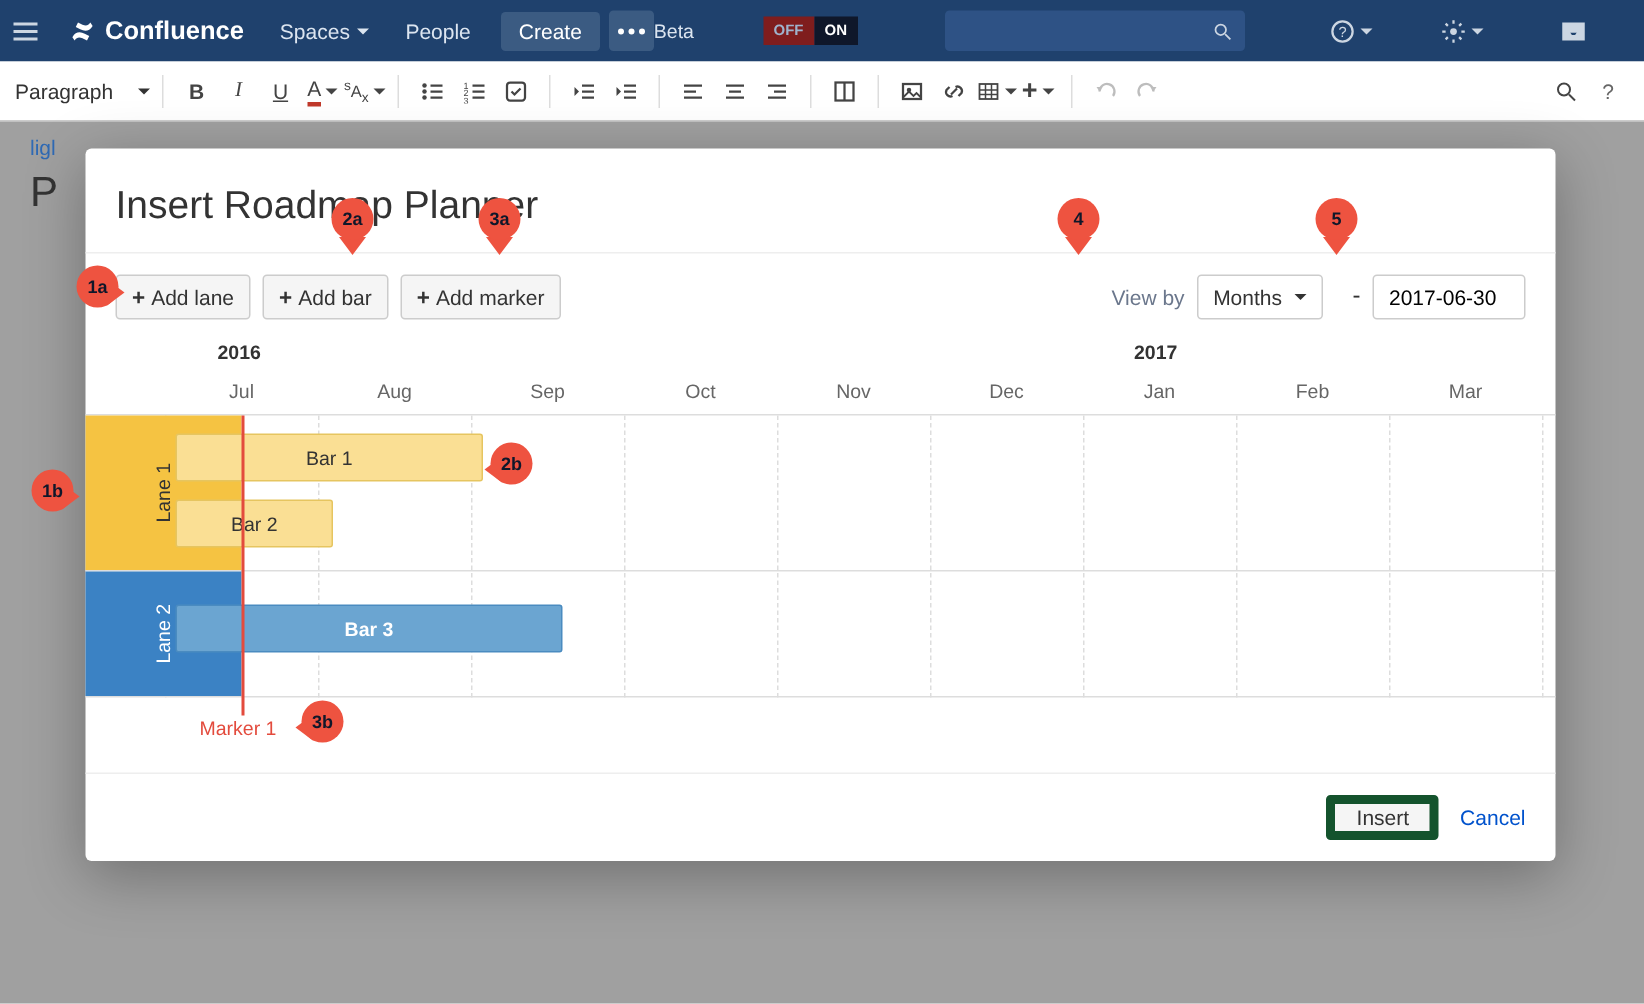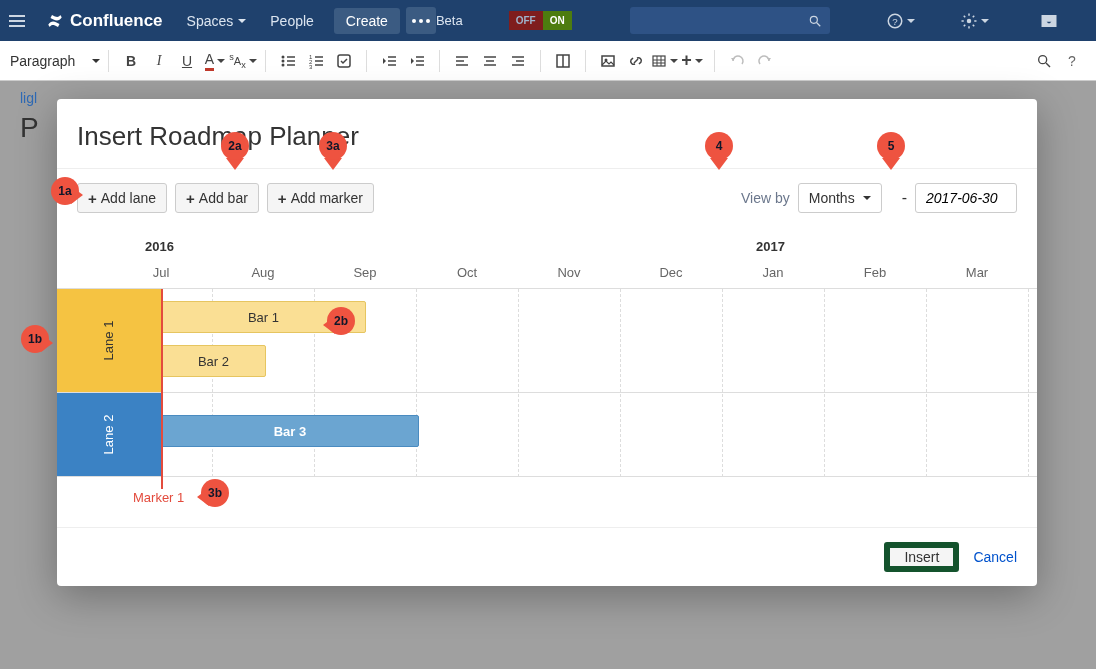--- a/index.html
+++ b/index.html
@@ -20,21 +20,21 @@
   .nav-link .caret-down { margin-left:5px; }
   .caret-down { width:0;height:0;border-left:4px solid transparent;border-right:4px solid transparent;border-top:4px solid currentColor; display:inline-block;}
   .create-btn { background:#3b5b82; color:#fff; padding:5px 12px; border-radius:3px; margin-left:8px; font-size:14px;}
   .dots-btn { background:#3b5b82; color:#fff; width:30px; height:27px; border-radius:3px; margin-left:6px; display:flex; align-items:center; justify-content:center;}
   .dots-btn span { width:4px;height:4px;background:#fff;border-radius:50%;margin:0 1.5px;}
   .hdr-right { margin-left:auto; display:flex; align-items:center; height:100%; padding-right:12px;gap:40px;}
   .beta-lbl { font-size:13px; margin-right:6px; color:#dce5f0;}
   .toggle { display:flex; font-size:10px; font-weight:bold; margin-right:18px;}
   .toggle div { padding:4px 7px;}
   .toggle .off { background:#7f1d1d; color:#9fb3cc;}
-  .toggle .on { background:#4d7c0f; color:#fff;}
+  .toggle .on { background:#0f172a; color:#fff;}
   .search-box { background:#2e5285; width:200px; height:27px; border-radius:3px; display:flex; align-items:center; justify-content:flex-end; padding-right:8px; margin-right:14px;}
   .hdr-icon { width:30px; height:41px; display:flex; align-items:center; justify-content:center; color:#ccd6e2; margin:0 2px;}
   .avatar { width:28px;height:28px;background:#fff;border-radius:3px;display:flex;align-items:center;justify-content:center; margin-left:6px;}
 
   
   .editor-toolbar { background:#fff; border-bottom:1px solid #ccc; height:40px; display:flex; align-items:center; padding:0 10px; color:#333;}
   .tb-sep { width:1px; height:22px; background:#ddd; margin:0 8px;}
   .para-select { border:none; font-size:14px; color:#333; display:flex; align-items:center; width:90px; justify-content:space-between;}
   .tb-btn { width:28px; height:28px; display:flex; align-items:center; justify-content:center; color:#444; font-size:14px;}
   .tb-btn.faded { opacity:0.35;}
@@ -54,27 +54,27 @@
   .m-btn .plus { font-weight:bold; margin-right:4px; font-size:15px; line-height:1;}
   .m-spacer { flex:1;}
   .view-lbl { color:#6b778c; font-size:14px; margin-right:8px;}
   .m-select, .m-input { border:1px solid #ccc; border-radius:3px; padding:6px 10px; font-size:14px; background:#fff;}
   .m-select { display:flex; align-items:center; margin-right:12px;}
   .m-select .caret-down { margin-left:8px; color:#333;}
   .date-sep { margin:0 8px; color:#333;}
   
   
   .timeline-wrap { padding:0 0 50px 0; position:relative; }
-  .year-row { height:26px; position:relative; margin-top:12px;}
+  .year-row { height:26px; position:relative; margin-top:0;}
   .year-row span { position:absolute; font-size:13px; font-weight:bold; color:#333;}
   .month-row { height:24px; position:relative; border-bottom:1px solid #ddd;}
   .month-row span { position:absolute; font-size:13px; color:#666; transform:translateX(-50%); }
   .lanes-area { position:relative; }
   .grid-col { position:absolute; top:0; bottom:0; border-left:1px dashed #ddd;}
-  .lane-row { display:flex; border-bottom:1px solid #ddd; position:relative;gap:44px;}
+  .lane-row { display:flex; border-bottom:1px solid #ddd; position:relative;}
   .lane-label { width:104px; min-width:104px; display:flex; align-items:center; justify-content:center; }
   .lane-label.yellow { background:#f5c342;}
   .lane-label.blue { background:#3b82c4;}
   .lane-label span { transform:rotate(-90deg); font-size:13px; color:#fff; white-space:nowrap;}
   .lane-label.yellow span { color:#333;}
   .lane-body { flex:1; position:relative; padding:10px 0; min-height:60px;}
   .bar { position:absolute; height:32px; border-radius:2px; display:flex; align-items:center; justify-content:center; font-size:13px; }
   .bar.yellow { background:#fadf94; border:1px solid #e6c560; color:#333;}
   .bar.blue { background:#6ba5d1; border:1px solid #4a8bc0; color:#fff; font-weight:bold;}
   .marker-line { position:absolute; width:2px; background:#e34b3d; z-index:5;}
@@ -331,21 +331,21 @@
         <span class="plus">+</span>
         <span>Add marker</span>
       </div>
     <div class="m-spacer"></div>
     <span class="view-lbl">View by</span>
     <div class="m-select">
       <span>Months</span>
       <span class="caret-down"></span>
     </div>
     <span class="date-sep">-</span>
-    <input class="m-input" style="width: 102px; font-style: italic;" value="2017-06-30">
+    <input class="m-input" style="width: 102px;" value="2017-06-30">
 
     <div class="pin right-tail" style="left:-6px; top:8px">
         <div class="body">1a</div>
         <div class="tail"></div>
       </div>
     <div class="pin" style="left:164px; top:-37px">
         <div class="body">2a</div>
         <div class="tail"></div>
       </div>
     <div class="pin" style="left:262px; top:-37px">

